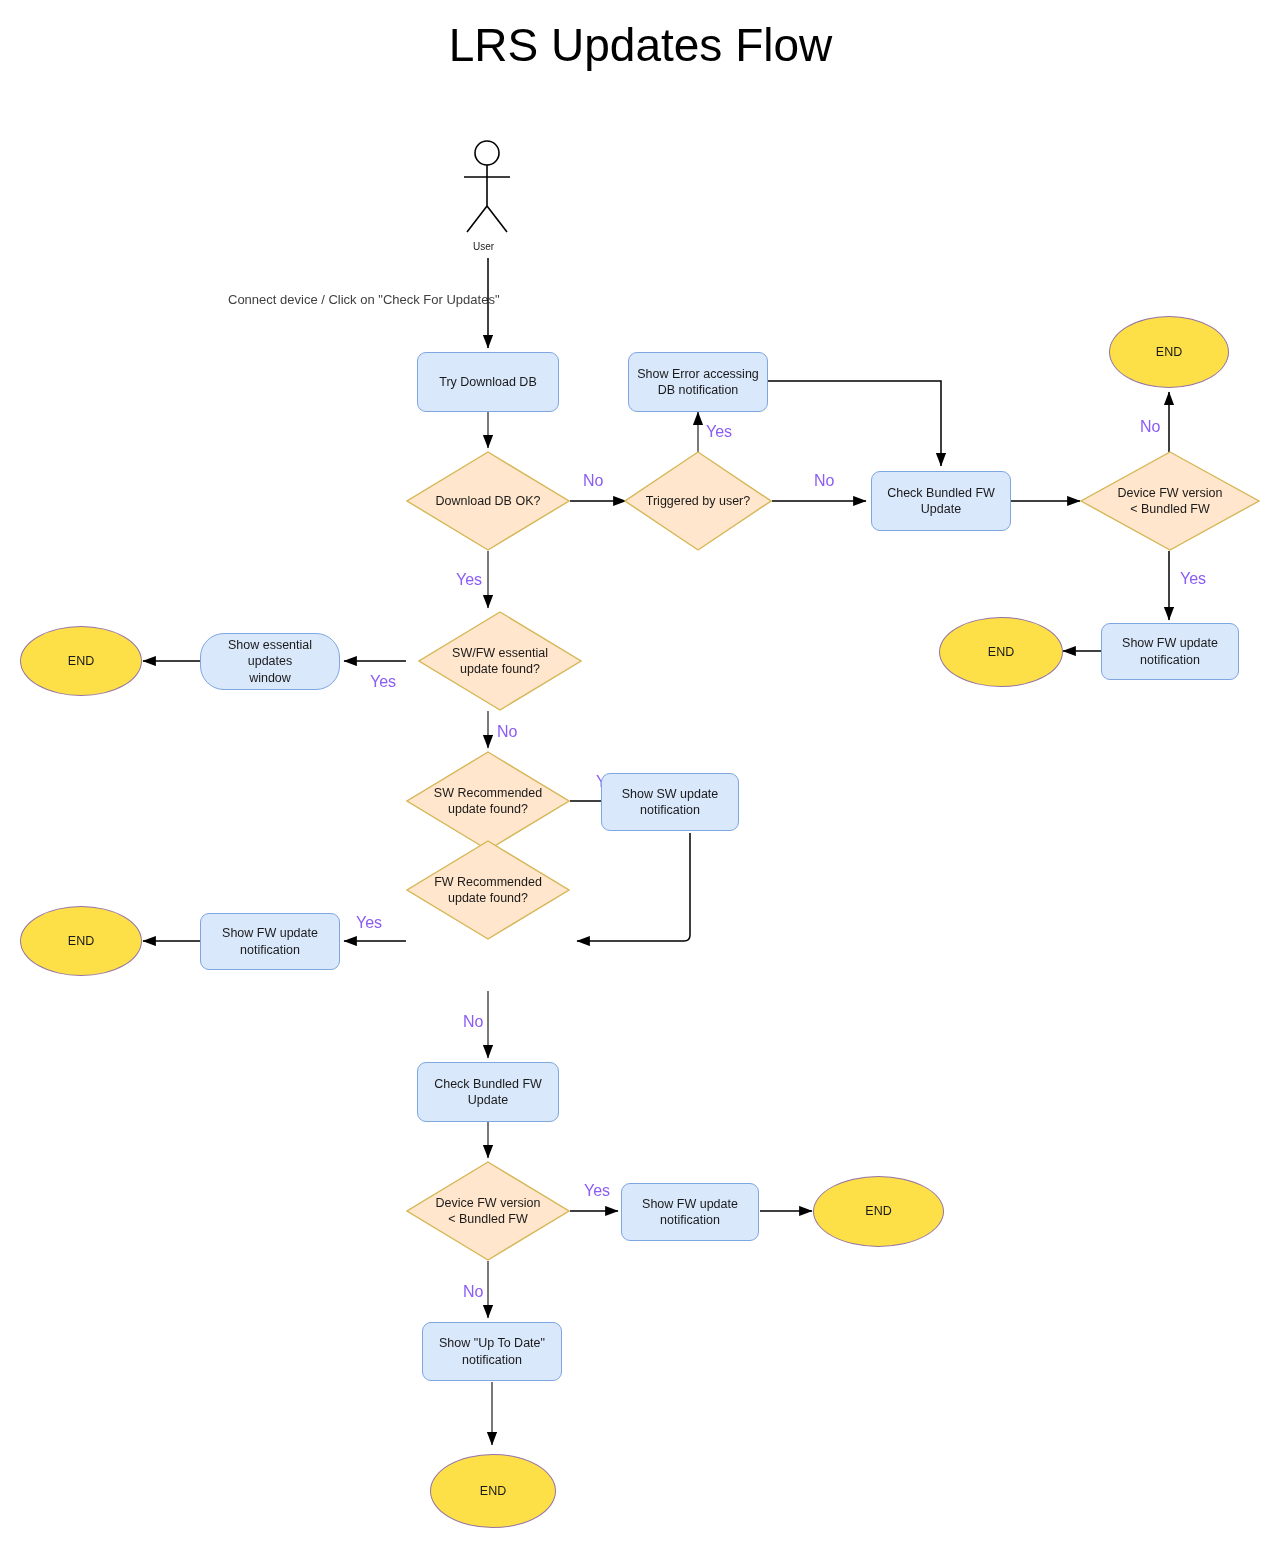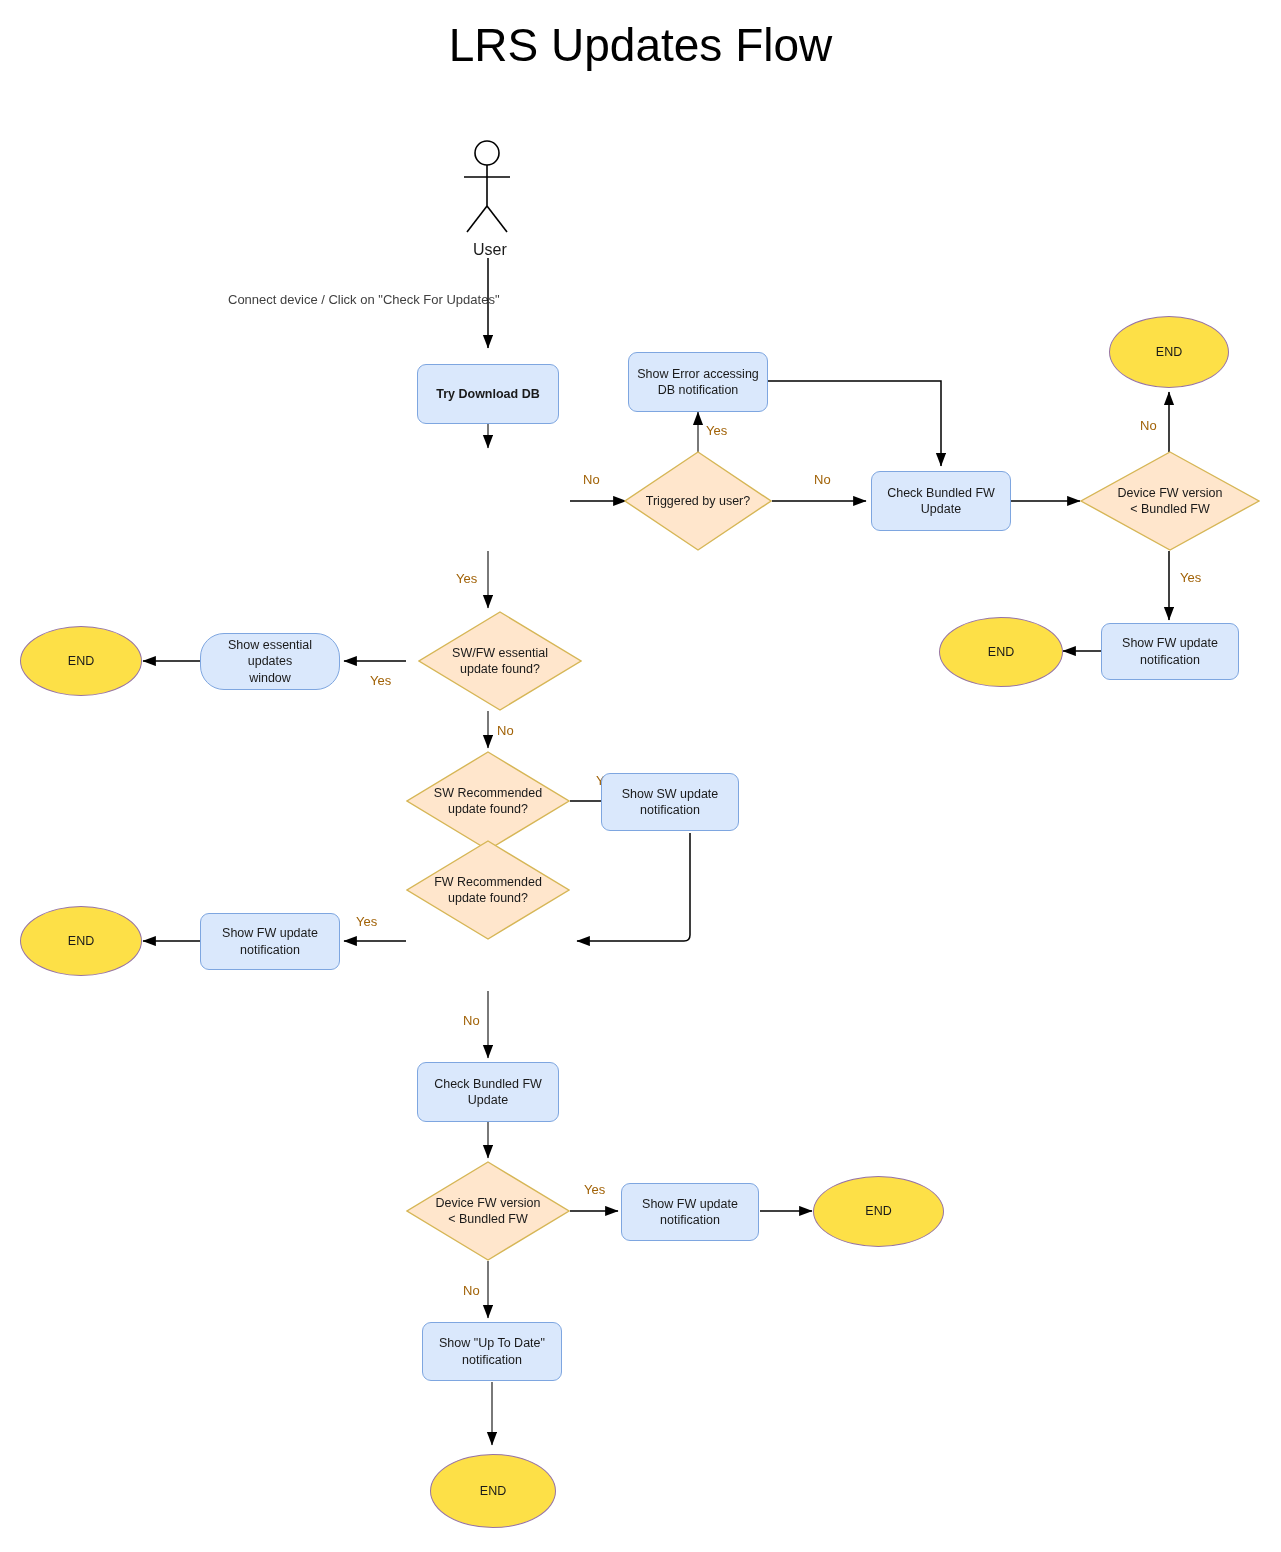--- a/index.html
+++ b/index.html
@@ -73,27 +73,27 @@
     position: relative;
     z-index: 2;
     font-size: 12.5px;
     line-height: 1.32;
     color: #1a1a1a;
     pointer-events: none;
   }
 
   .edge-label {
     position: absolute;
-    font-size: 13px;
-    color: #a16207;
+    font-size: 16px;
+    color: #8b5cf6;
     white-space: nowrap;
   }
   .actor-label {
     position: absolute;
-    font-size: 16px;
+    font-size: 10px;
     color: #1a1a1a;
     white-space: nowrap;
     text-align: center;
   }
   .flow-note {
     position: absolute;
     font-size: 13px;
     color: #404040;
     white-space: nowrap;
   }
@@ -223,24 +223,30 @@
   <div class="edge-label" style="left:1180px; top:570px;">Yes</div>
   <div class="edge-label" style="left:370px; top:673px;">Yes</div>
   <div class="edge-label" style="left:497px; top:723px;">No</div>
   <div class="edge-label" style="left:596px; top:773px;">Yes</div>
   <div class="edge-label" style="left:463px; top:863px;">No</div>
   <div class="edge-label" style="left:356px; top:914px;">Yes</div>
   <div class="edge-label" style="left:463px; top:1013px;">No</div>
   <div class="edge-label" style="left:584px; top:1182px;">Yes</div>
   <div class="edge-label" style="left:463px; top:1283px;">No</div>
 
-  <div class="node process" style="left:417px; top:364px; width:142px; height:60px;font-weight:bold;">
+  <div class="node process" style="left:417px; top:352px; width:142px; height:60px;">
     <span class="label">Try Download DB</span>
   </div>
 
+  <div class="decision-wrap" style="left:406px; top:451px; width:164px; height:100px;">
+    <svg class="diamond-svg" viewBox="0 0 164 100" preserveAspectRatio="none">
+      <polygon points="82,1 163,50 82,99 1,50" fill="#ffe6cc" stroke="#d6b656" stroke-width="1.4"></polygon>
+    </svg>
+    <span class="label">Download DB OK?</span>
+  </div>
 
   <div class="node process" style="left:628px; top:352px; width:140px; height:60px;">
     <span class="label">
       <span>Show Error accessing</span><br>
       <span>DB notification</span>
     </span>
   </div>
 
   <div class="decision-wrap" style="left:624px; top:451px; width:148px; height:100px;">
     <svg class="diamond-svg" viewBox="0 0 148 100" preserveAspectRatio="none">

